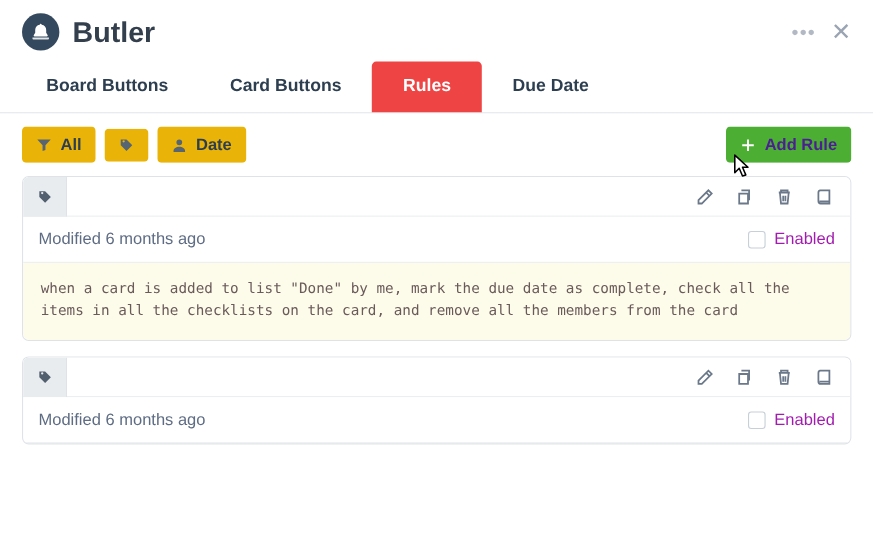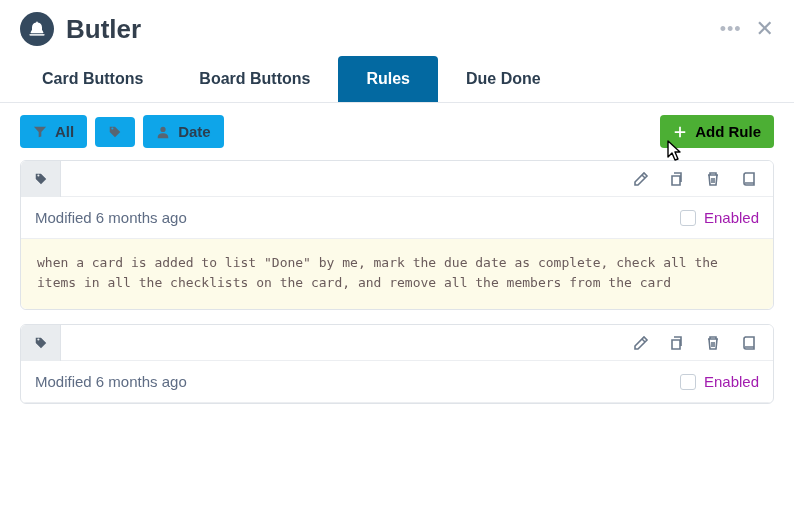--- a/index.html
+++ b/index.html
@@ -7,26 +7,26 @@
 .window { width: 794px; height: 506px; padding: 0; }
 .titlebar { display: flex; align-items: center; padding: 12px 20px 6px 20px; position: relative; }
 .logo-circle { width: 34px; height: 34px; border-radius: 50%; background: #34495e; display: flex; align-items: center; justify-content: center; margin-right: 12px; }
 .logo-circle svg { width: 20px; height: 20px; }
 .app-title { font-size: 26px; font-weight: 700; color: #333f4d; }
 .title-actions { position: absolute; right: 20px; top: 18px; display: flex; align-items: center; gap: 14px; color: #97a0af; }
 .dots { font-size: 18px; letter-spacing: 1px; color: #b3b9c4; line-height: 1; }
 .close-x { font-size: 22px; line-height: 1; color: #9aa4b2; cursor: default; }
 .tabs { display: flex; border-bottom: 1px solid #e4e7ec; padding: 0 14px; gap: 0; margin-top: 4px; }
 .tab { padding: 14px 28px; font-size: 16px; font-weight: 700; color: #2c3e50; cursor: pointer; border-radius: 4px 4px 0 0; text-align: center; }
-.tab.active { background: #0369a1; color: #fff; }
+.tab.active { background: #ef4444; color: #fff; }
 .toolbar { display: flex; align-items: center; padding: 12px 20px; gap: 8px; }
 .btn { display: inline-flex; align-items: center; gap: 8px; padding: 7px 12px; border-radius: 4px; font-size: 15px; font-weight: 600; border: 1px solid transparent; cursor: pointer; }
-.btn-gray { background: #0ea5e9; color: #2c3e50; }
+.btn-gray { background: #eab308; color: #2c3e50; }
 .btn-gray .ico { color: #576573; }
-.btn-green { background: #4caf34; color: #000000; margin-left: 24px; }
+.btn-green { background: #4caf34; color: #4c1d95; margin-left: 24px; }
 .spacer { flex: 1; }
 .ico { display: inline-flex; align-items: center; justify-content: center; }
 .ico svg { width: 14px; height: 14px; }
 .btn-green .ico svg { width: 14px; height: 14px; }
 .add-rule-wrap { position: relative; display: inline-block; }
 .cursor-img { position: absolute; top: 24px; left: 26px; pointer-events: none; }
 .rule-card { margin: 0 20px 14px 20px; border: 1px solid #dfe3e8; border-radius: 6px; overflow: hidden; }
 .rule-head { display: flex; align-items: center; background: #fff; border-bottom: 1px solid #eceef1; position: relative; height: 36px; }
 .tag-block { width: 40px; height: 36px; background: #e9ecef; border-right: 1px solid #dfe3e8; display: flex; align-items: center; justify-content: center; color: #525f6f; border-radius: 4px 0 0 0; }
 .rule-actions { margin-left: auto; display: flex; align-items: center; gap: 16px; padding-right: 14px; color: #6a788a; }
@@ -50,24 +50,24 @@
       </svg>
     </div>
     <div class="app-title">Butler</div>
     <div class="title-actions">
       <span class="dots">•••</span>
       <span class="close-x">✕</span>
     </div>
   </div>
 
   <div class="tabs">
+    <div class="tab">Board Buttons</div>
     <div class="tab">Card Buttons</div>
-    <div class="tab">Board Buttons</div>
     <div class="tab active">Rules</div>
-    <div class="tab">Due Done</div>
+    <div class="tab">Due Date</div>
   </div>
 
   <div class="toolbar">
     <button class="btn btn-gray">
       <span class="ico">
         <svg viewBox="0 0 16 16">
             <path fill="currentColor" d="M1 2h14l-5.5 6v5l-3 1v-6L1 2z"></path>
           </svg>
       </span>
       <span>All</span>

